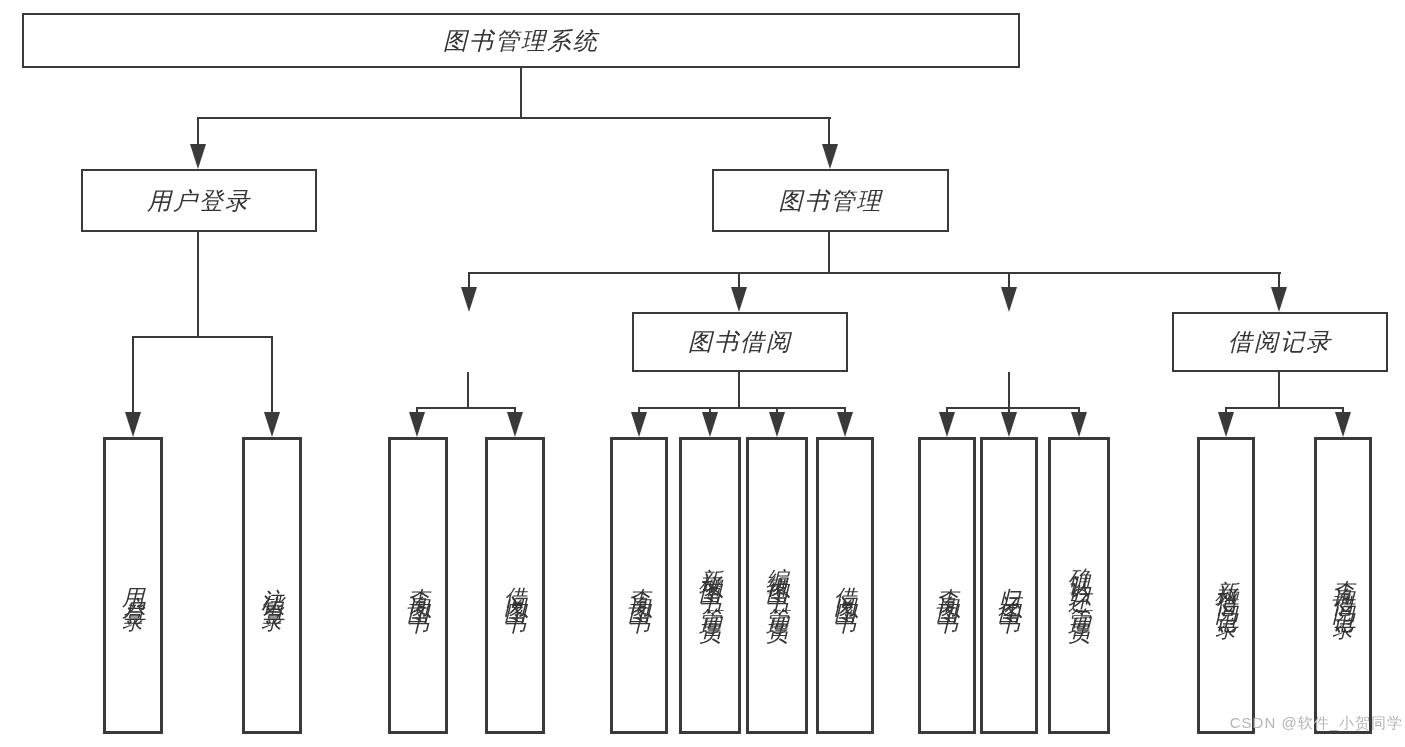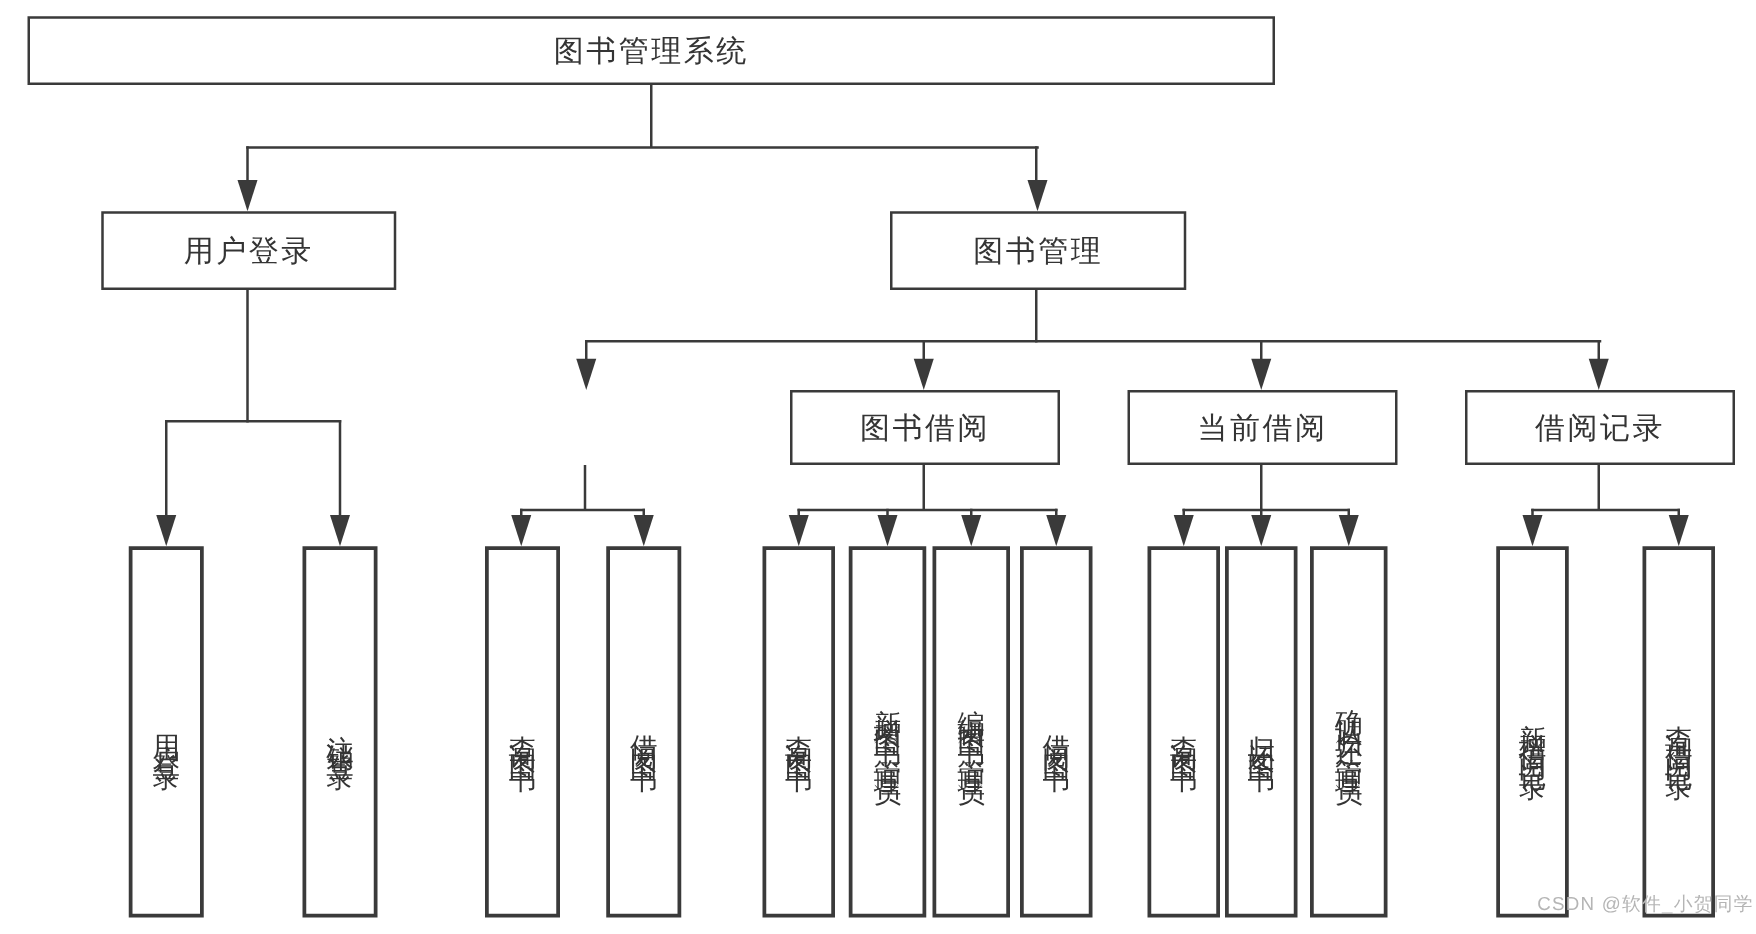--- a/index.html
+++ b/index.html
@@ -2,21 +2,21 @@
 <html><head>
 <meta charset="utf-8">
 <style>
   html,body{margin:0;padding:0;background:#fff;}
   .canvas{
     position:relative;width:1405px;height:747px;background:#ffffff;overflow:hidden;
     font-family:"Liberation Sans",sans-serif;
   }
   .box{
     position:absolute;box-sizing:border-box;background:#ffffff;
-    border:2px solid #3a3a3a;display:flex;align-items:center;justify-content:center;
+    border:2px solid #3a3a3a;display:flex;align-items:center;justify-content:center;font-style:italic;
   }
   .vbox{border-width:3px;}
   .hlabel{font-size:24px;letter-spacing:2px;color:#343434;white-space:nowrap;}
   .vlabel{
     writing-mode:vertical-rl;text-orientation:mixed;
     font-size:22px;letter-spacing:8px;color:#343434;line-height:1;
   }
   .line{position:absolute;background:#3a3a3a;}
   .arrow{
     position:absolute;width:0;height:0;
@@ -64,23 +64,20 @@
   <div class="arrow" style="left:461px;top:287px;"></div>
   <div class="line" style="left:738px;top:272px;width:2px;height:18px;"></div>
   <div class="arrow" style="left:731px;top:287px;"></div>
   <div class="line" style="left:1008px;top:272px;width:2px;height:18px;"></div>
   <div class="arrow" style="left:1001px;top:287px;"></div>
   <div class="line" style="left:1278px;top:272px;width:2px;height:18px;"></div>
   <div class="arrow" style="left:1271px;top:287px;"></div>
 
   <div class="box" style="left:632px;top:312px;width:216px;height:60px;">
     <span class="hlabel">图书借阅</span>
-  </div>
-  <div class="box" style="left:902px;top:312px;width:216px;height:60px;">
-    <span class="hlabel">当前借阅</span>
   </div>
   <div class="box" style="left:1172px;top:312px;width:216px;height:60px;">
     <span class="hlabel">借阅记录</span>
   </div>
 
   <div class="line" style="left:467px;top:372px;width:2px;height:36px;"></div>
   <div class="line" style="left:416px;top:407px;width:100px;height:2px;"></div>
   <div class="line" style="left:416px;top:407px;width:2px;height:8px;"></div>
   <div class="arrow" style="left:409px;top:412px;"></div>
   <div class="line" style="left:514px;top:407px;width:2px;height:8px;"></div>

